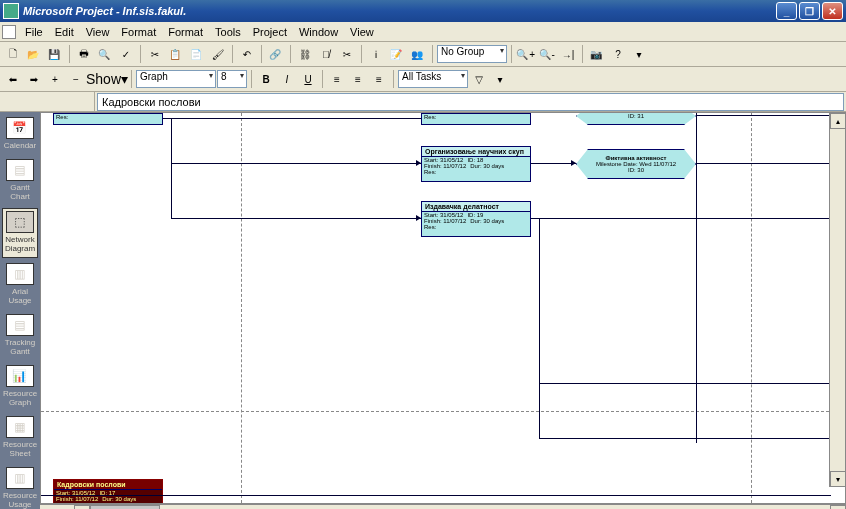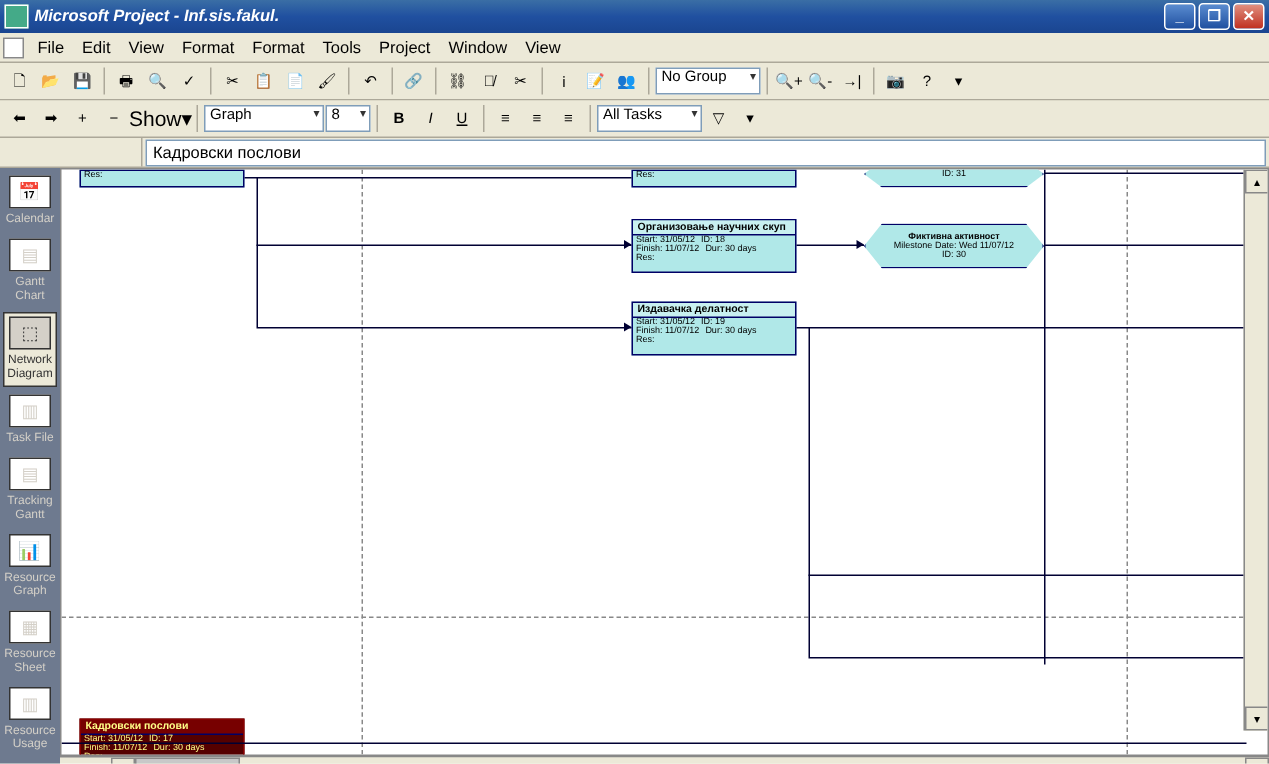--- a/index.html
+++ b/index.html
@@ -180,21 +180,21 @@
   <div class="entry-btns"></div>
   <div class="entry-text">Кадровски послови</div>
 </div>
 
 <div class="main">
 
   <div class="viewbar">
     <div class="view-item"><div class="v-icon">📅</div><span>Calendar</span></div>
     <div class="view-item"><div class="v-icon">▤</div><span>Gantt Chart</span></div>
     <div class="view-item sel"><div class="v-icon">⬚</div><span>Network Diagram</span></div>
-    <div class="view-item"><div class="v-icon">▥</div><span>Task File</span></div>
+    <div class="view-item"><div class="v-icon">▥</div><span>Arial Usage</span></div>
     <div class="view-item"><div class="v-icon">▤</div><span>Tracking Gantt</span></div>
     <div class="view-item"><div class="v-icon">📊</div><span>Resource Graph</span></div>
     <div class="view-item"><div class="v-icon">▦</div><span>Resource Sheet</span></div>
     <div class="view-item"><div class="v-icon">▥</div><span>Resource Usage</span></div>
 
   </div>
 
   <div class="canvas-wrap">
     <div class="canvas">
 

